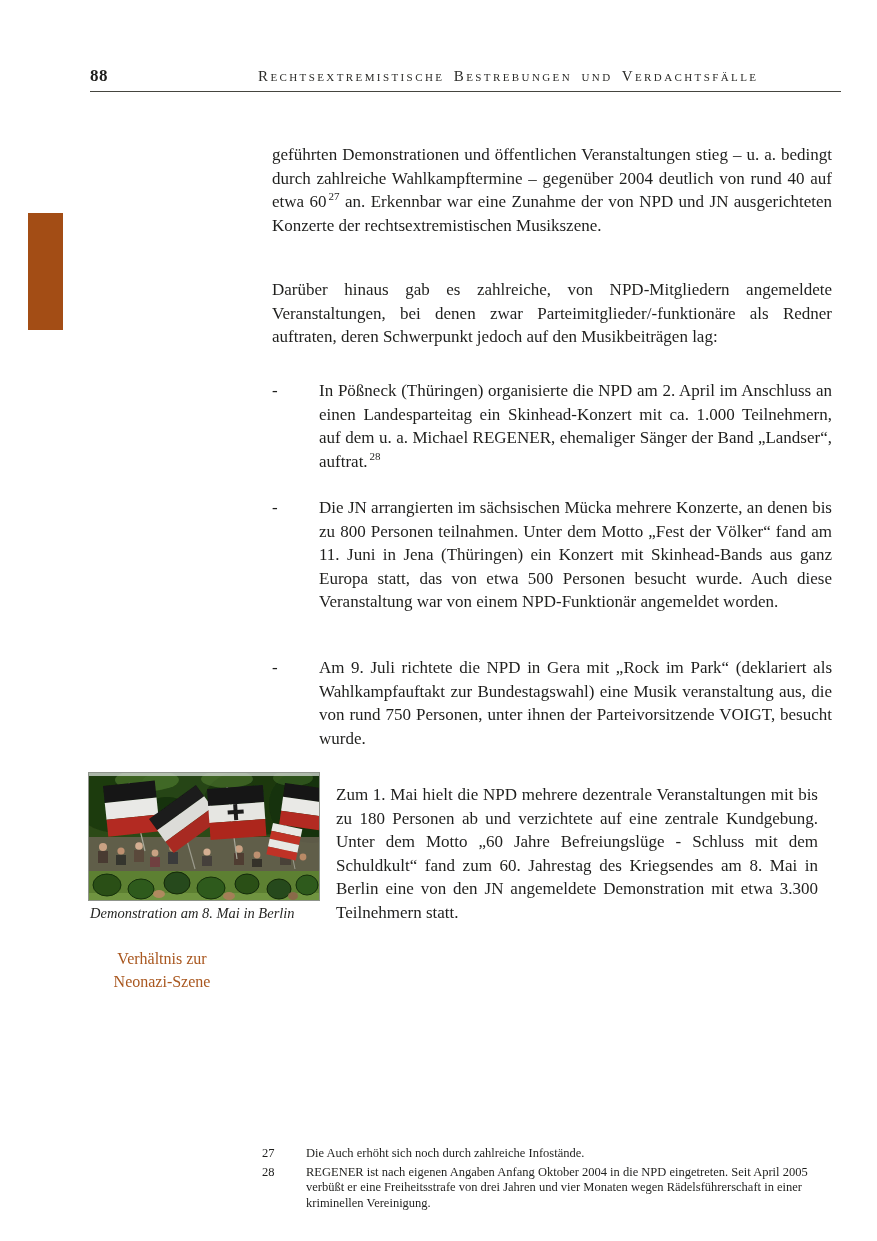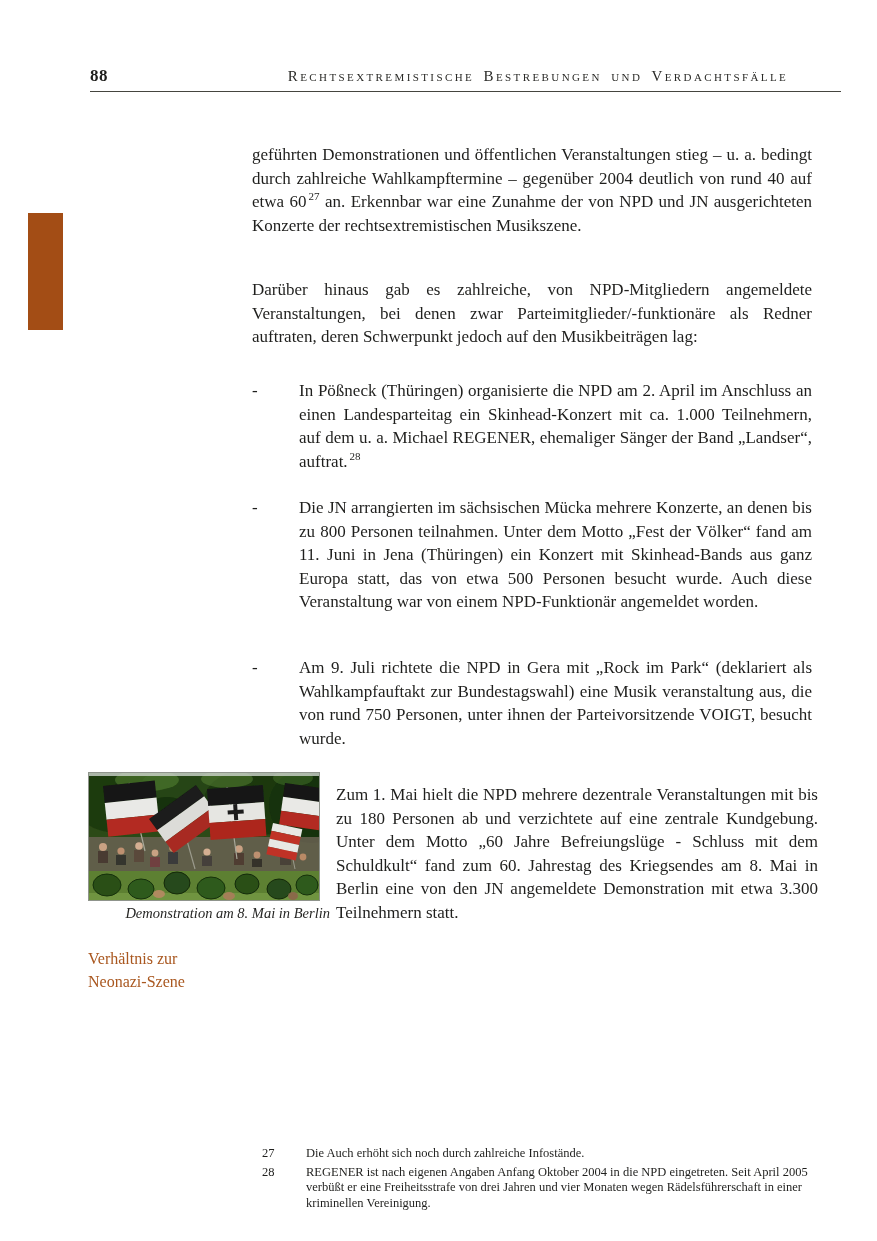--- a/index.html
+++ b/index.html
@@ -3,50 +3,50 @@
 <meta charset="utf-8">
 <style>
   html,body{margin:0;padding:0;background:#ffffff;}
   .page{
     position:relative;width:877px;height:1241px;background:#ffffff;overflow:hidden;
     font-family:"Liberation Serif","DejaVu Serif",serif;color:#1f1f1d;margin-left:28px;
   }
   
   .page-number{position:absolute;left:62px;top:66px;font-size:17px;font-weight:700;letter-spacing:.5px;}
   .header-title{
-    position:absolute;left:230px;top:68px;width:560px;text-align:center;
+    position:absolute;left:230px;top:68px;width:560px;text-align:left;
     font-variant:small-caps;font-size:15px;letter-spacing:.16em;word-spacing:.22em;color:#2b2b28;
   }
   .header-rule{position:absolute;left:62px;top:91px;width:751px;height:1px;background:#45453f;}
   
   .side-tab{position:absolute;left:0;top:213px;width:35px;height:117px;background:#a34d15;}
   
-  .block{position:absolute;left:224px;width:560px;font-size:17px;line-height:23.5px;text-align:justify;}
+  .block{position:absolute;left:244px;width:560px;font-size:17px;line-height:23.5px;text-align:justify;}
   #p1{top:126px}
   #p2{top:261px}
   #li1{top:379px}
   #li2{top:496px}
   #li3{top:656px}
   #pzum{top:766px;left:308px;width:482px;}
   #pwaehrend{top:947px}
   #pzwar{top:1039px}
   .li{display:flex;}
   .li .marker{width:47px;flex:none;text-align:left;}
   .li .txt{flex:1;text-align:justify;}
   sup.fnref{font-size:11px;line-height:0;vertical-align:super;margin-left:2px;}
   
   .photo{
     position:absolute;left:60px;top:772px;width:232px;height:129px;
     border:1px solid #8f948c;box-sizing:border-box;background:#2c4a17;overflow:hidden;
   }
   .photo svg{display:block;}
-  .caption{position:absolute;left:62px;top:905px;width:240px;font-style:italic;font-size:14.5px;color:#262624;text-align:right;}
+  .caption{position:absolute;left:62px;top:905px;width:240px;font-style:italic;font-size:14.5px;color:#262624;}
   
   .margin-note{
-    position:absolute;left:60px;top:948px;width:148px;text-align:left;
+    position:absolute;left:60px;top:948px;width:148px;text-align:center;
     font-size:16px;line-height:22.5px;color:#a9571f;
   }
   
   .footnotes{position:absolute;left:234px;top:1146px;width:566px;font-size:12.5px;line-height:15.5px;}
   .fn{display:flex;margin-bottom:3px;}
   .fn-num{width:44px;flex:none;}
   .fn-text{flex:1;text-align:left;}
 </style>
 </head>
 <body>

